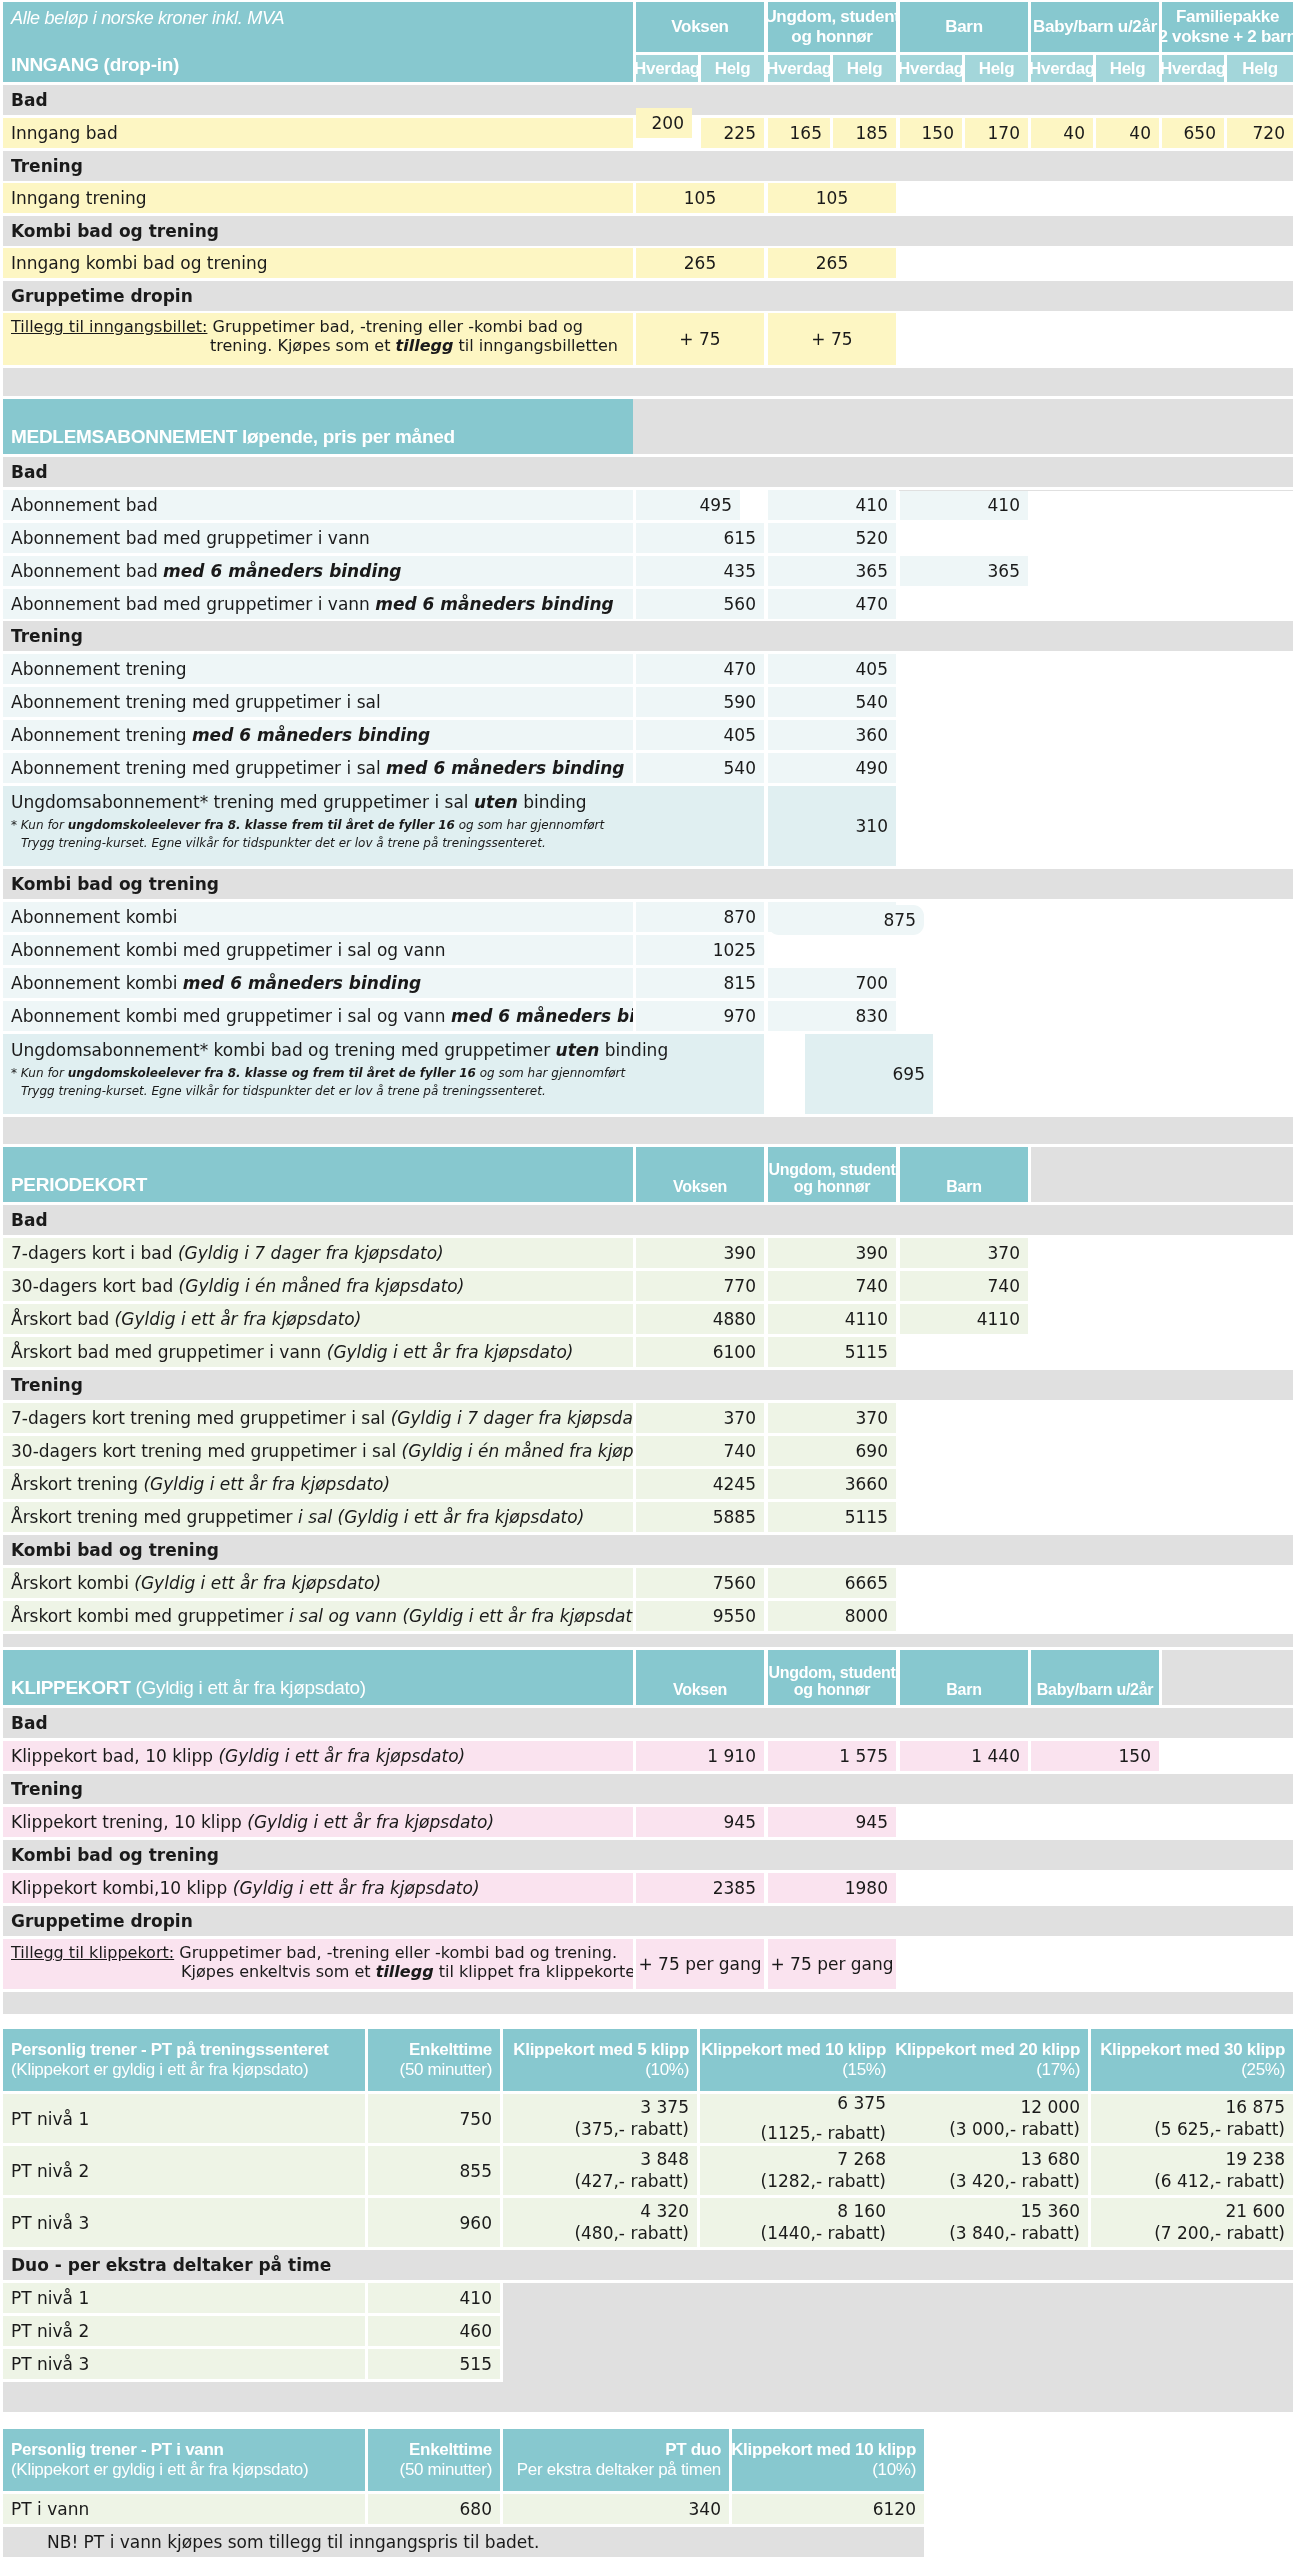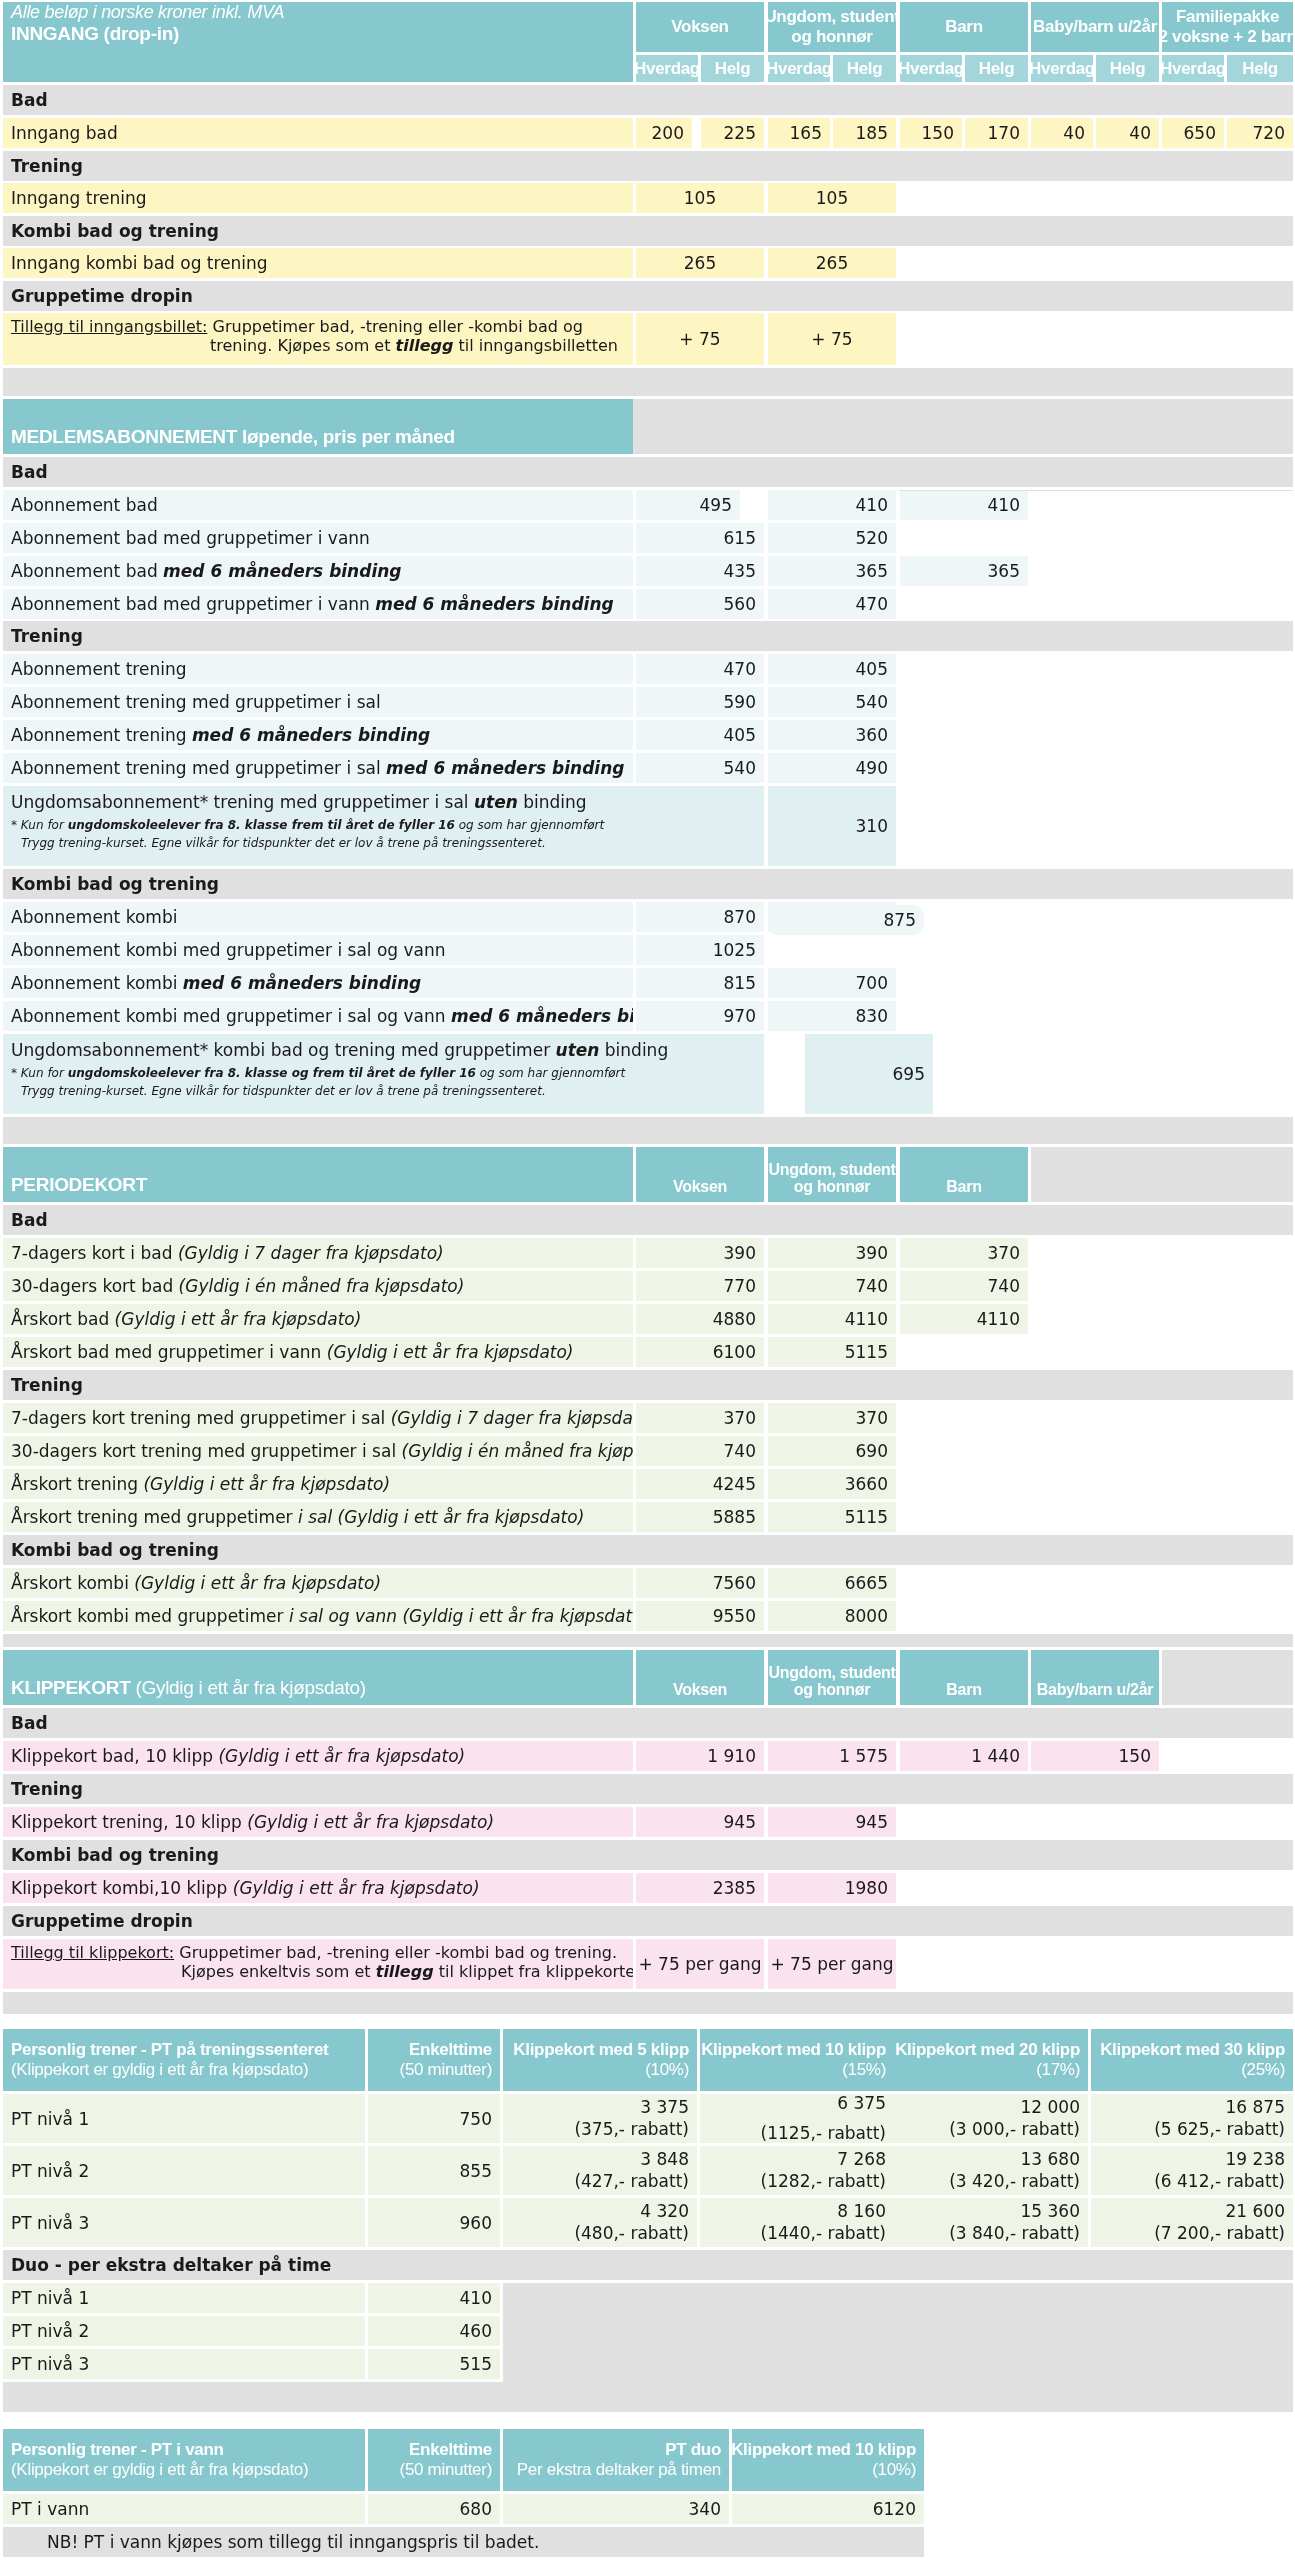--- a/index.html
+++ b/index.html
@@ -25,21 +25,21 @@
   .note b { font-style: italic; }
   .u { text-decoration: underline; font-weight: bold; }
   .twoline { flex-direction: column; align-items: flex-end; justify-content: center; line-height: 1.25; }
   .hdtwo { flex-direction: column; align-items: flex-end; justify-content: center; line-height: 1.15; font-size: 17px; }
   .hdtwo.left { align-items: flex-start; }
 </style>
 </head>
 <body>
 
 <div class="page" id="page">
-    <div class="c hd" style="left: 3px; top: 2px; width: 630px; height: 80px; flex-direction: column; align-items: flex-start; padding: 0 8px;">
+    <div class="c hd" style="left: 3px; top: 2px; width: 630px; height: 80px; flex-direction: column; align-items: flex-start; justify-content: space-between; padding: 6px 8px;">
       <span style="font-style: italic; font-weight: normal; font-size: 18px;">Alle beløp i norske kroner inkl. MVA</span>
       <span style="font-size: 19px;">INNGANG (drop-in)</span>
     </div>
     <div class="c hd ctr hdtwo" style="left: 636px; top: 2px; width: 128px; height: 50px; align-items: center;">
       <span>Voksen</span>
     </div>
     <div class="c hd small ctr" style="left: 636px; top: 55px; width: 62px; height: 27px; padding: 0px 2px;">Hverdag</div>
     <div class="c hd small ctr" style="left: 701px; top: 55px; width: 63px; height: 27px; padding: 0px 2px;">Helg</div>
     <div class="c hd ctr hdtwo" style="left: 768px; top: 2px; width: 128px; height: 50px; align-items: center;">
       <span>Ungdom, student</span>
@@ -58,21 +58,21 @@
     <div class="c hd small ctr" style="left: 1031px; top: 55px; width: 62px; height: 27px; padding: 0px 2px;">Hverdag</div>
     <div class="c hd small ctr" style="left: 1096px; top: 55px; width: 63px; height: 27px; padding: 0px 2px;">Helg</div>
     <div class="c hd ctr hdtwo" style="left: 1162px; top: 2px; width: 131px; height: 50px; align-items: center;">
       <span>Familiepakke</span>
       <span>2 voksne + 2 barn</span>
     </div>
     <div class="c hd small ctr" style="left: 1162px; top: 55px; width: 62px; height: 27px; padding: 0px 2px;">Hverdag</div>
     <div class="c hd small ctr" style="left: 1227px; top: 55px; width: 66px; height: 27px; padding: 0px 2px;">Helg</div>
     <div class="c grp" style="left: 3px; top: 85px; width: 1290px; height: 30px;">Bad</div>
     <div class="c yel" style="left: 3px; top: 118px; width: 630px; height: 30px;">Inngang bad</div>
-    <div class="c yel num" style="left: 636px; top: 118px; width: 56px; height: 30px;">200</div>
+    <div class="c yel num" style="left: 636px; top: 108px; width: 56px; height: 30px;">200</div>
     <div class="c yel num" style="left: 701px; top: 118px; width: 63px; height: 30px;">225</div>
     <div class="c yel num" style="left: 768px; top: 118px; width: 62px; height: 30px;">165</div>
     <div class="c yel num" style="left: 833px; top: 118px; width: 63px; height: 30px;">185</div>
     <div class="c yel num" style="left: 900px; top: 118px; width: 62px; height: 30px;">150</div>
     <div class="c yel num" style="left: 965px; top: 118px; width: 63px; height: 30px;">170</div>
     <div class="c yel num" style="left: 1031px; top: 118px; width: 62px; height: 30px;">40</div>
     <div class="c yel num" style="left: 1096px; top: 118px; width: 63px; height: 30px;">40</div>
     <div class="c yel num" style="left: 1162px; top: 118px; width: 62px; height: 30px;">650</div>
     <div class="c yel num" style="left: 1227px; top: 118px; width: 66px; height: 30px;">720</div>
     <div class="c grp" style="left: 3px; top: 151px; width: 1290px; height: 30px;">Trening</div>

